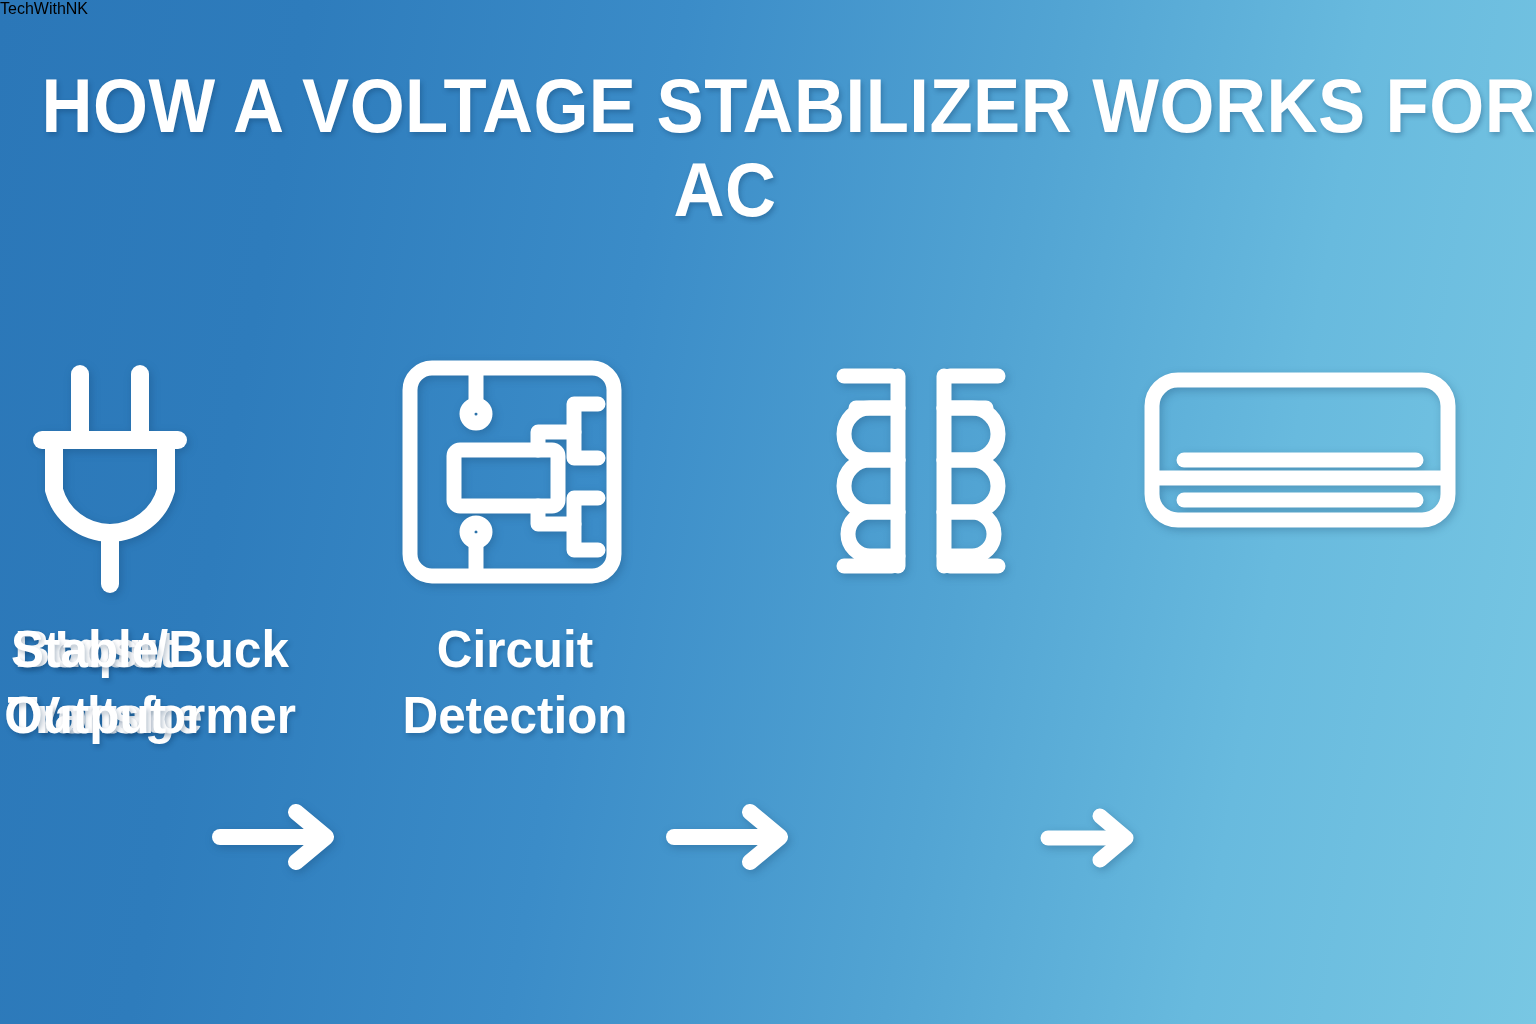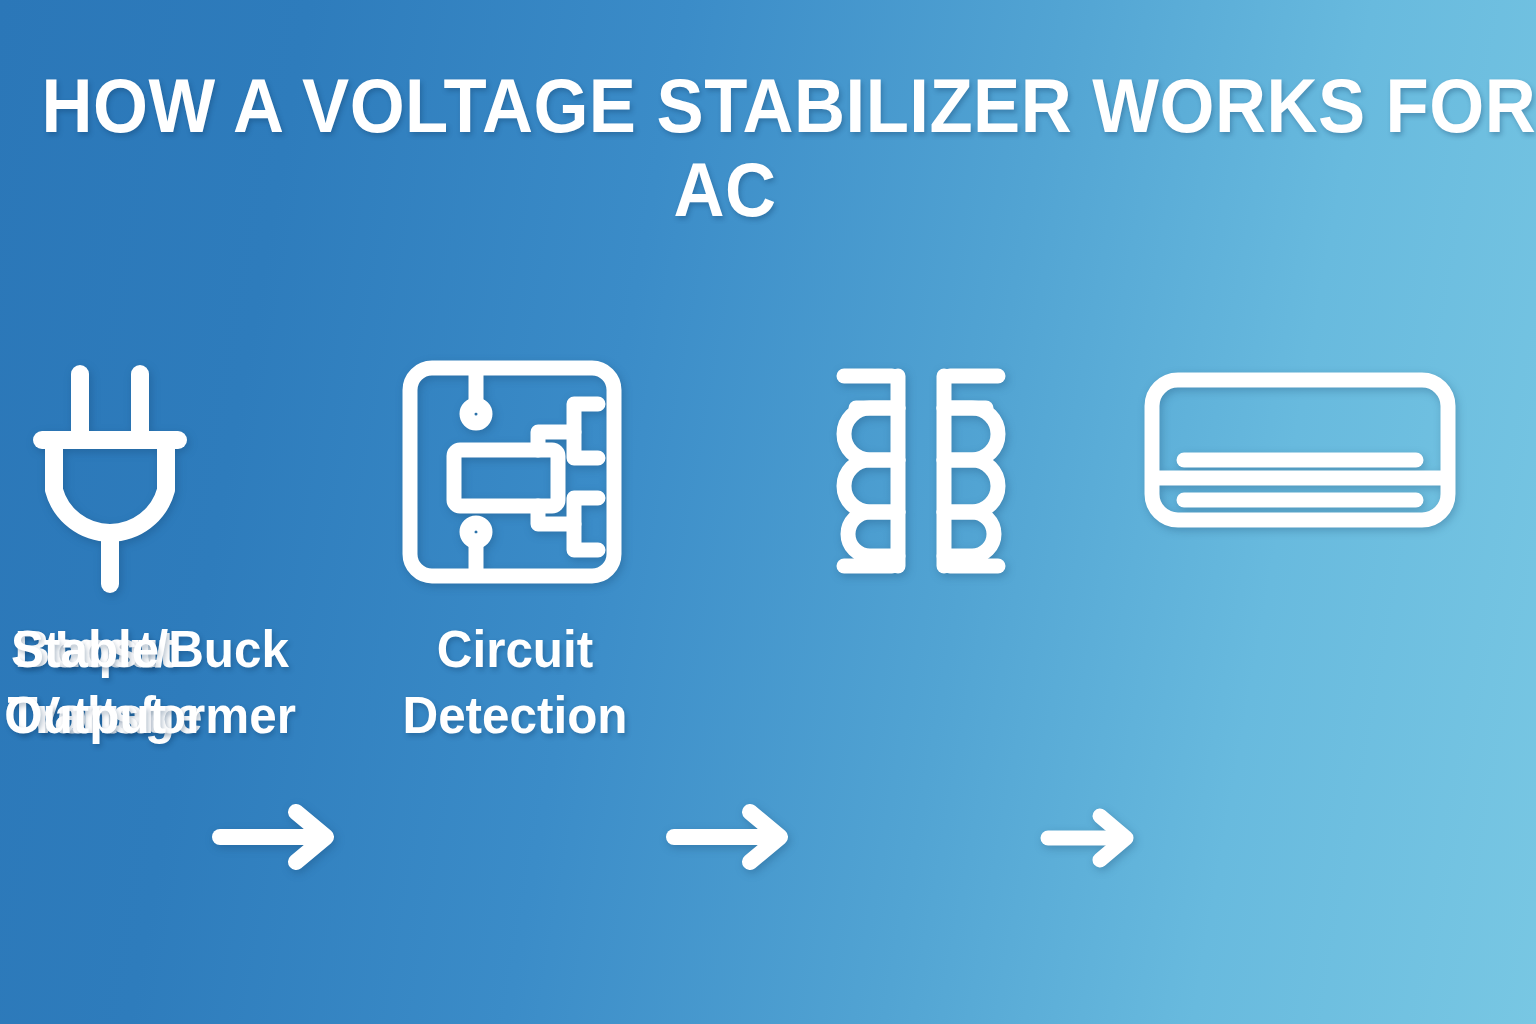--- a/index.html
+++ b/index.html
@@ -246,14 +246,15 @@
     <div class="label" id="label-transformer">
       <span>Boost/Buck</span>
       <span>Transformer</span>
     </div>
     <div class="label" id="label-output">
       <span>Stable</span>
       <span>Output</span>
     </div>
   </div>
 
+  <div id="watermark">TechWithNK</div>
 
 </div>
 
 </body></html>

